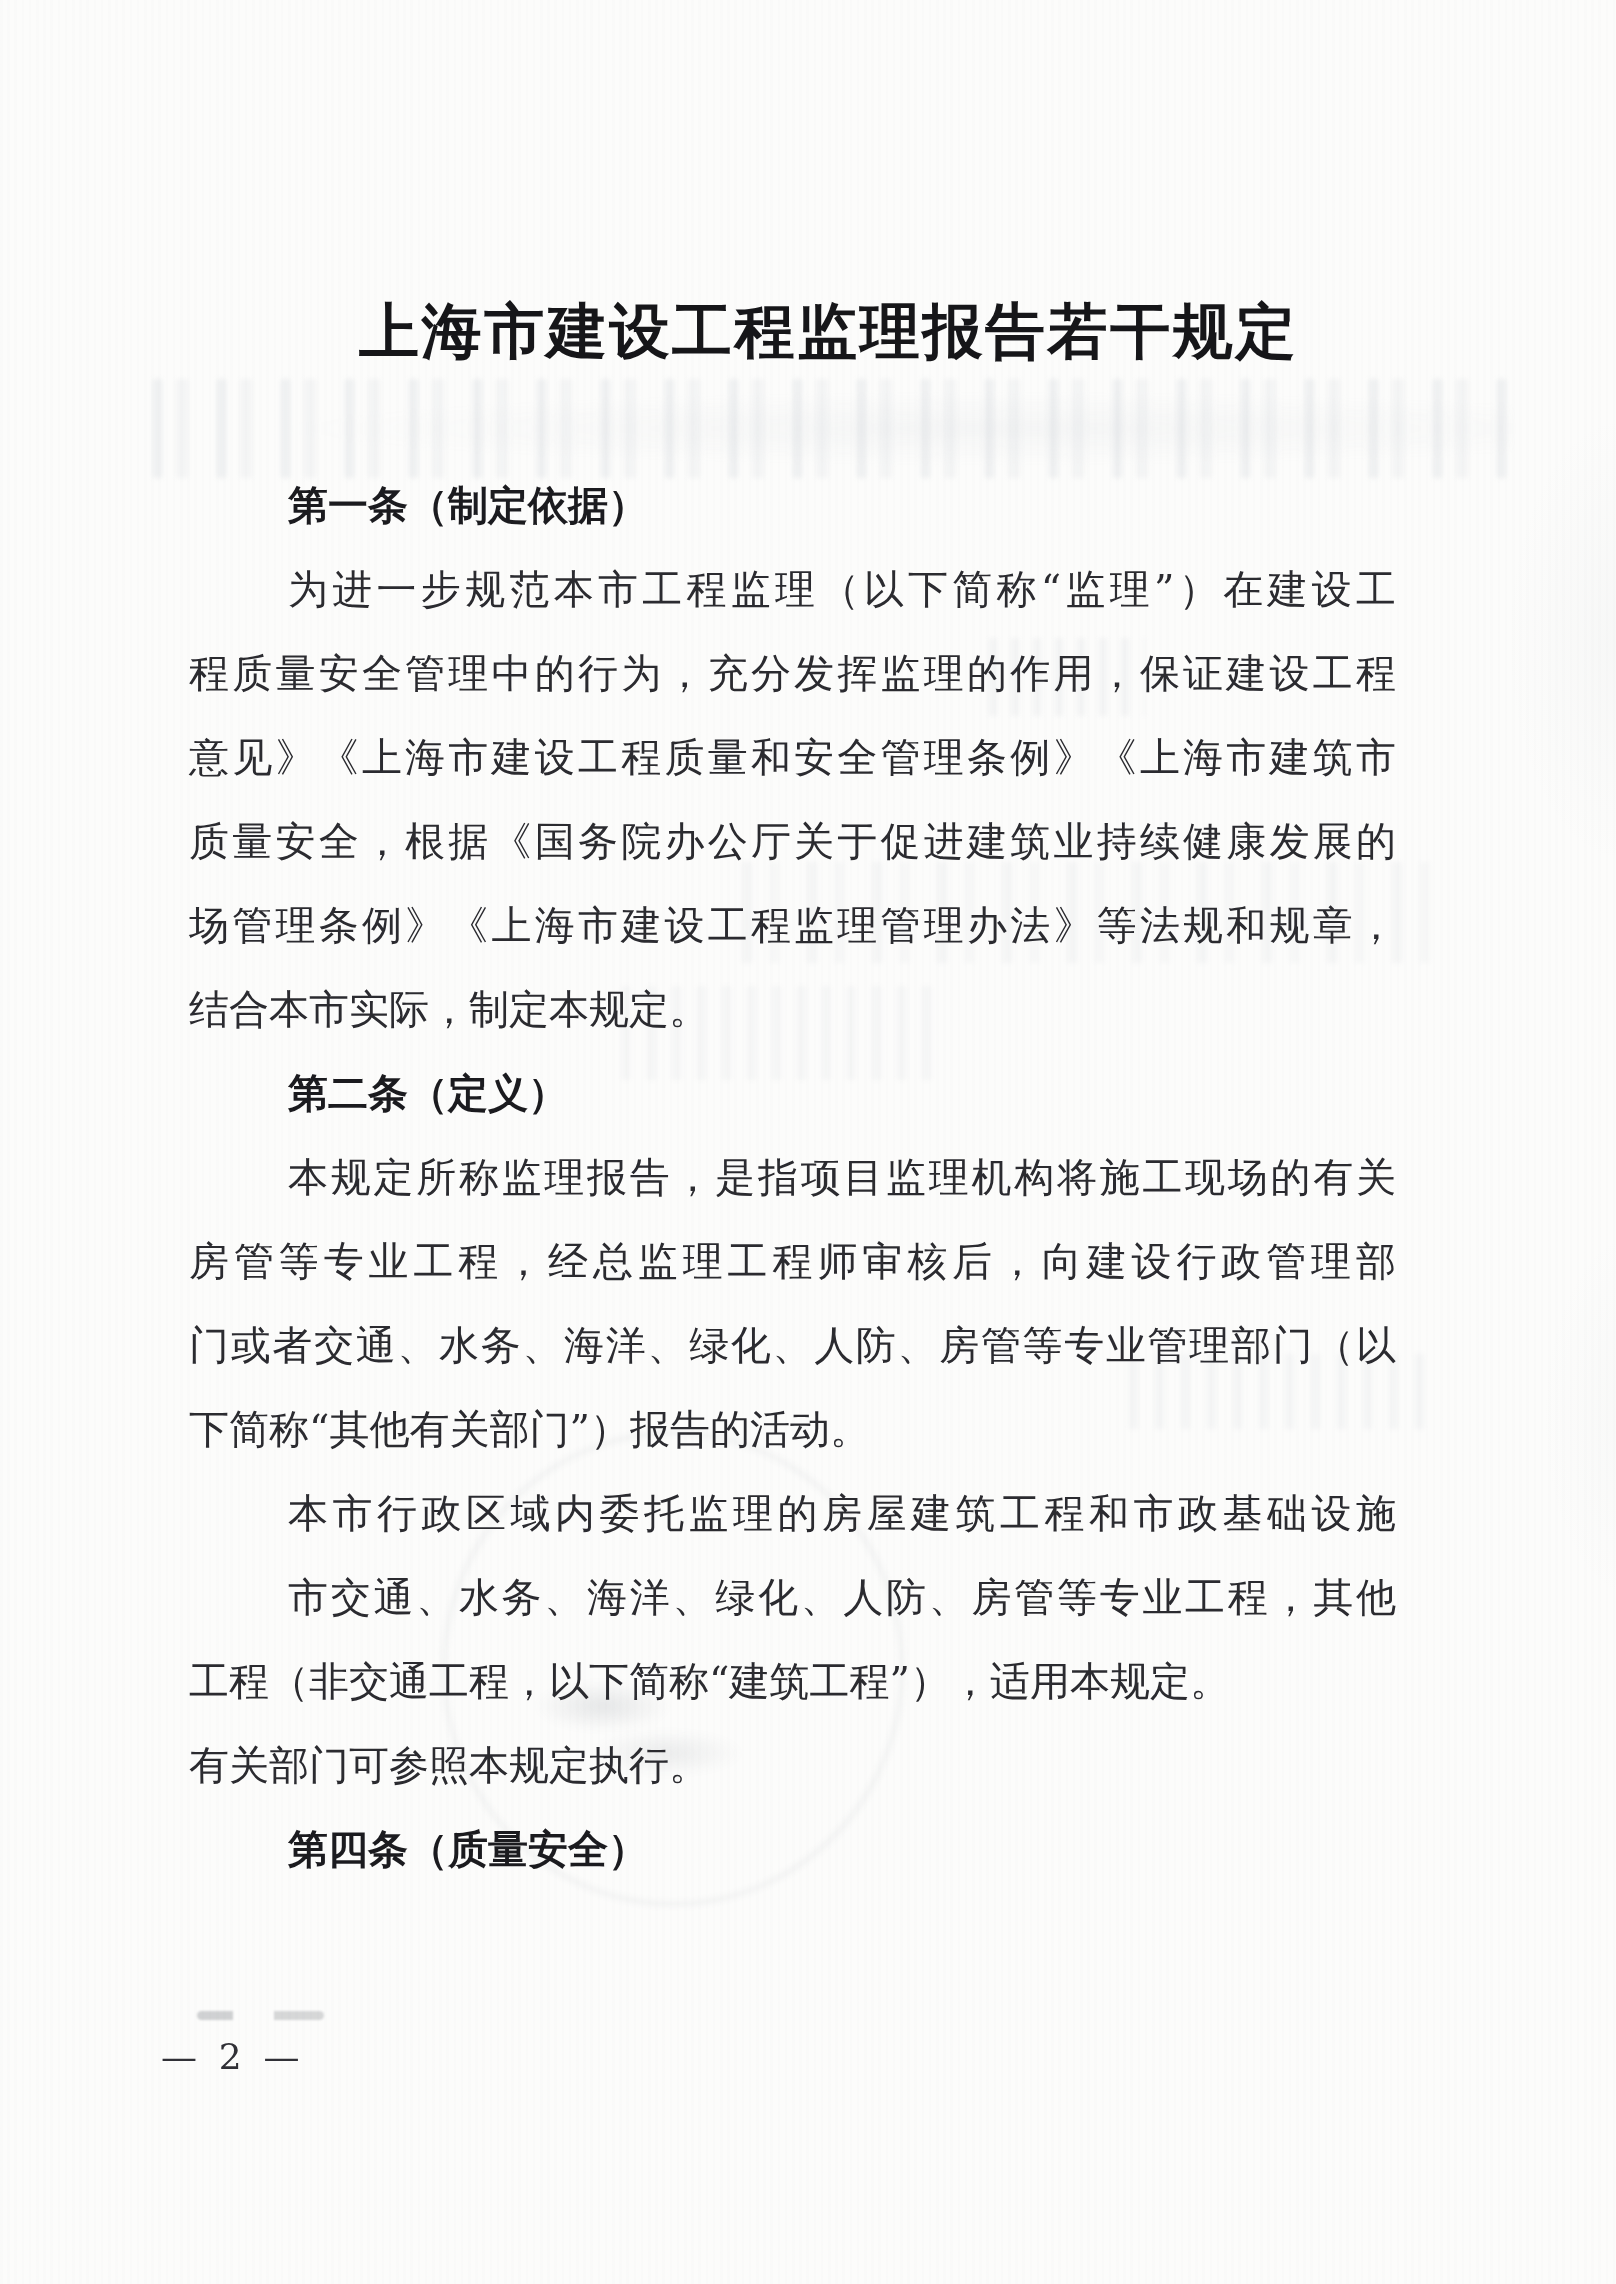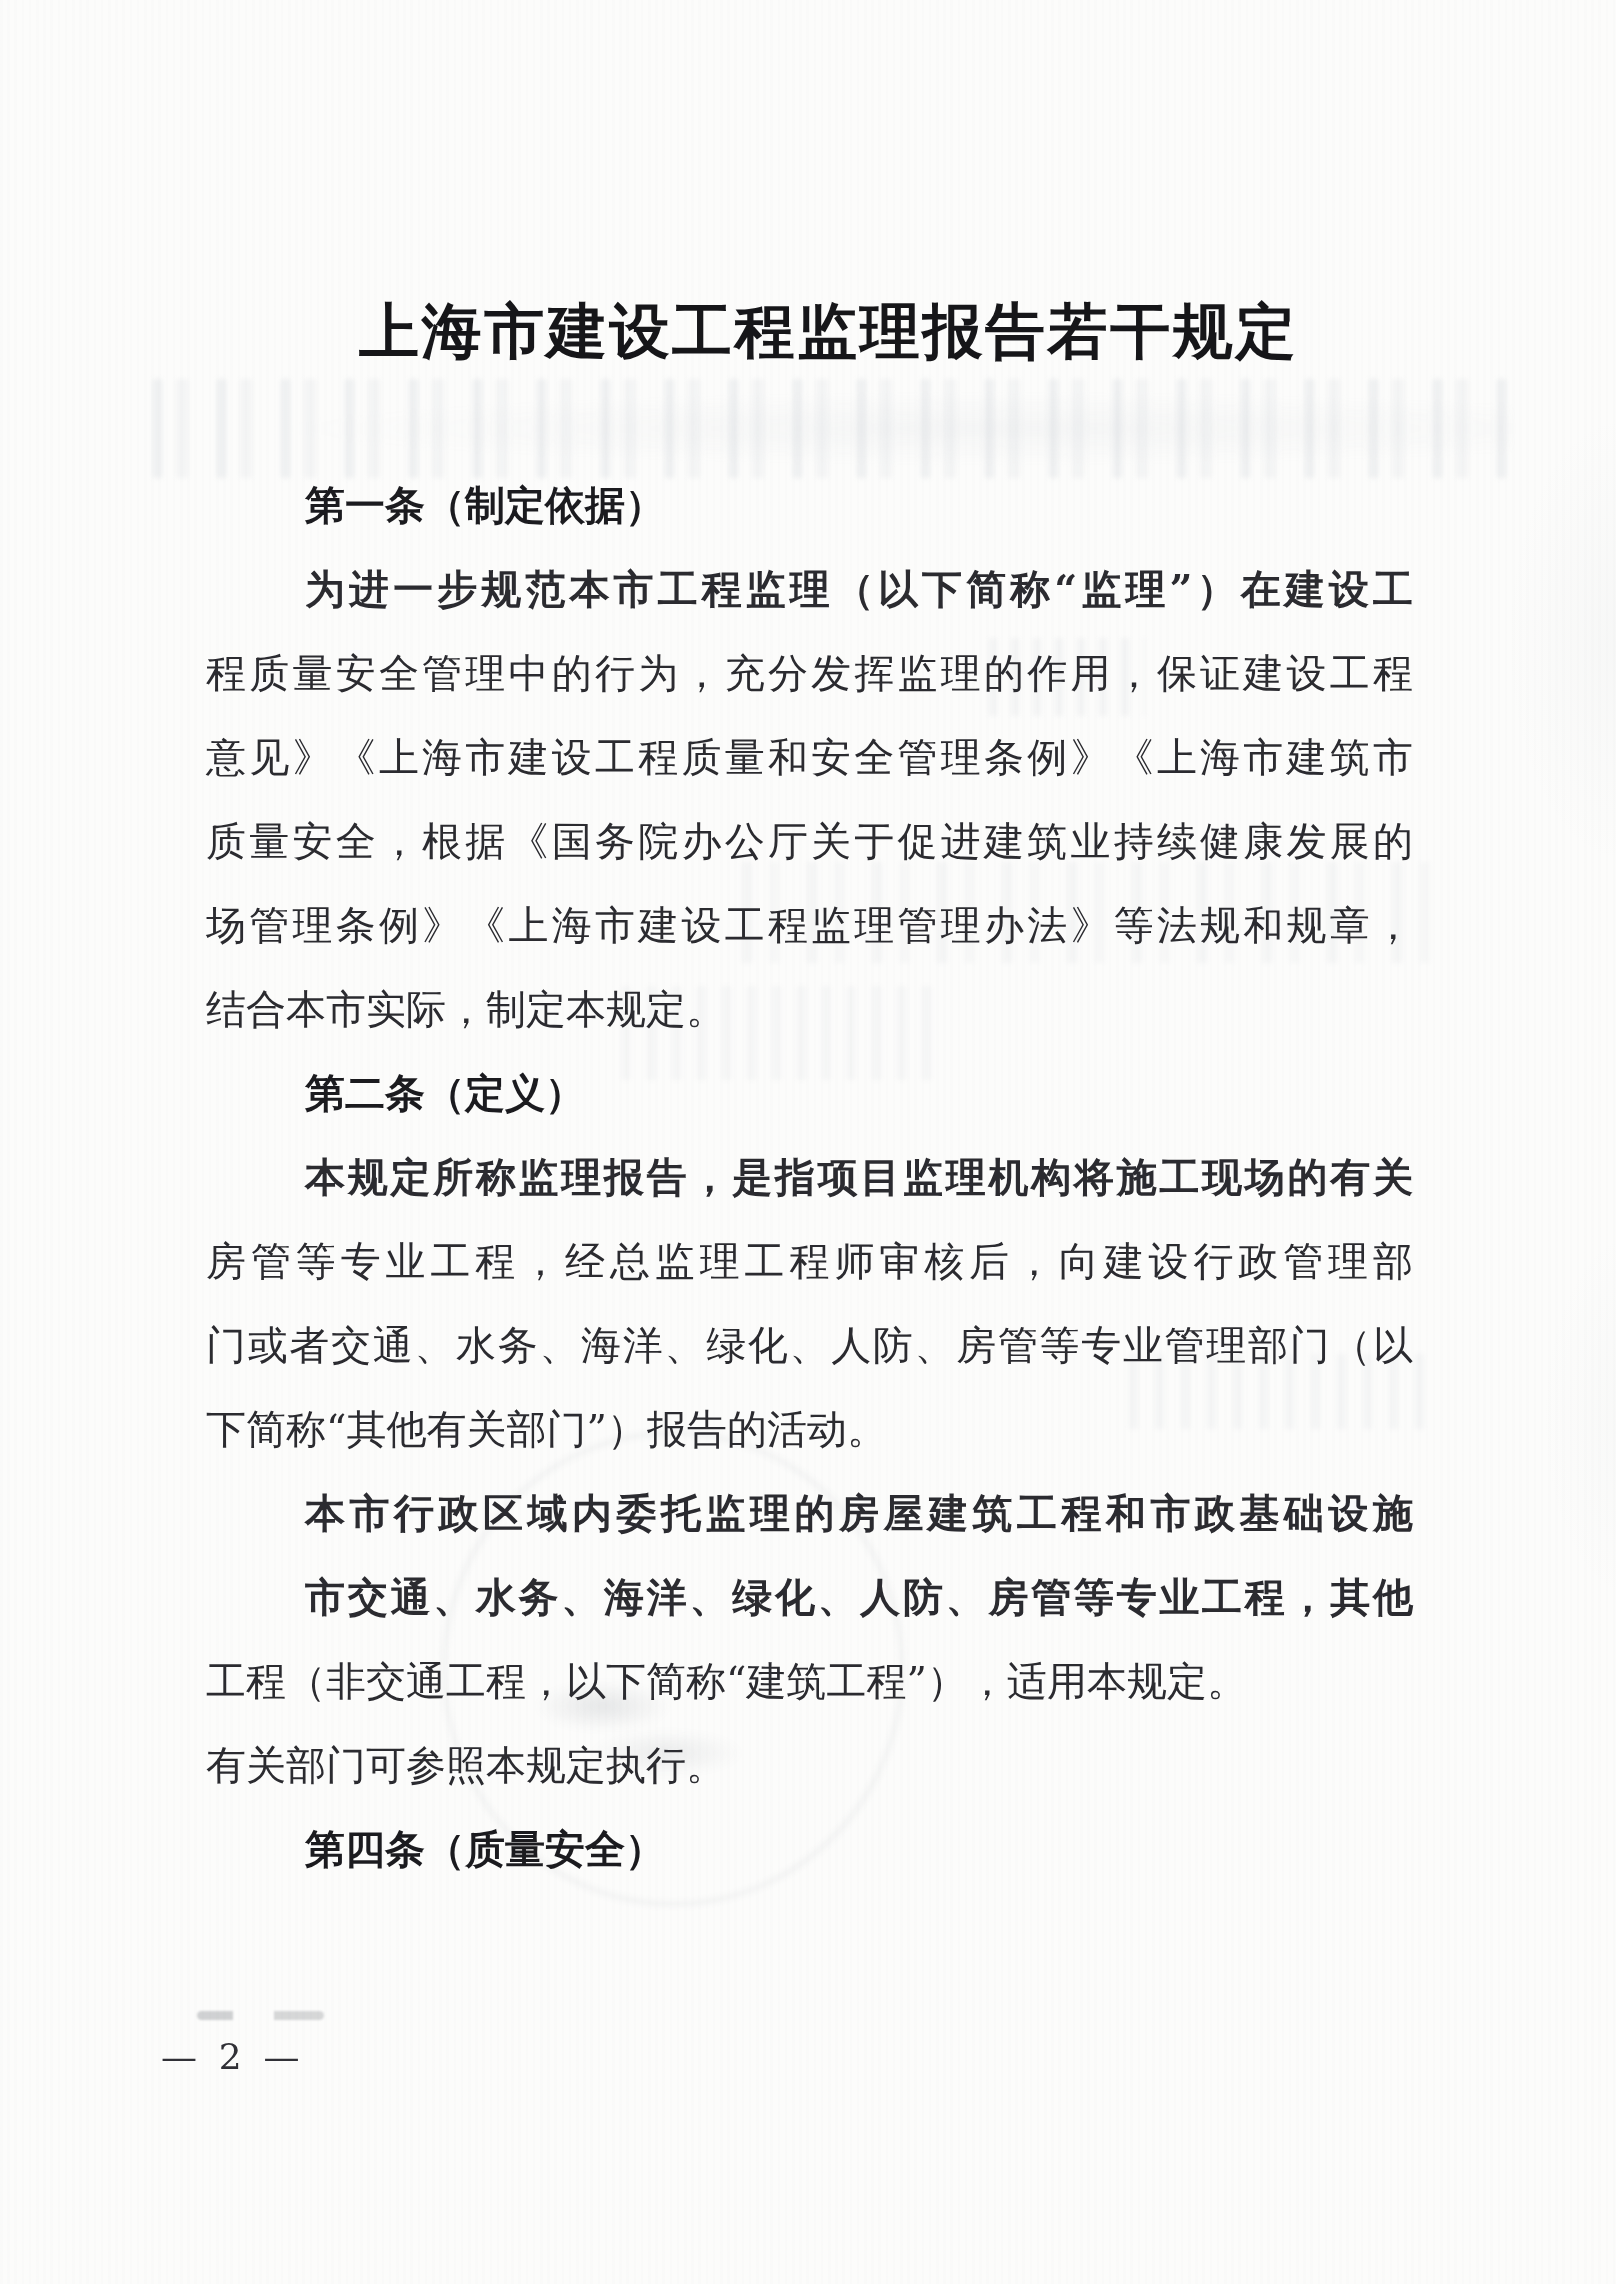--- a/index.html
+++ b/index.html
@@ -81,24 +81,23 @@
     font-size: 60px;
     letter-spacing: 2.6px;
     color: #161619;
   }
 
   .doc-body {
     position: absolute;
     left: 189px; top: 463px; width: 1207px;
     font-size: 40px;
     line-height: 84px;
-    margin-left: 17px;
   }
   .line { height: 84px; }
-  .indent { text-indent: 99px; font-weight: bold; }
+  .indent { text-indent: 99px; }
   .justify {
     text-align: justify;
     text-align-last: justify;
     text-justify: inter-character;
   }
   .heading {
     font-family: "DejaVu Sans", "Liberation Sans", sans-serif;
     font-weight: 700;
     color: #1b1b1f;
   }

